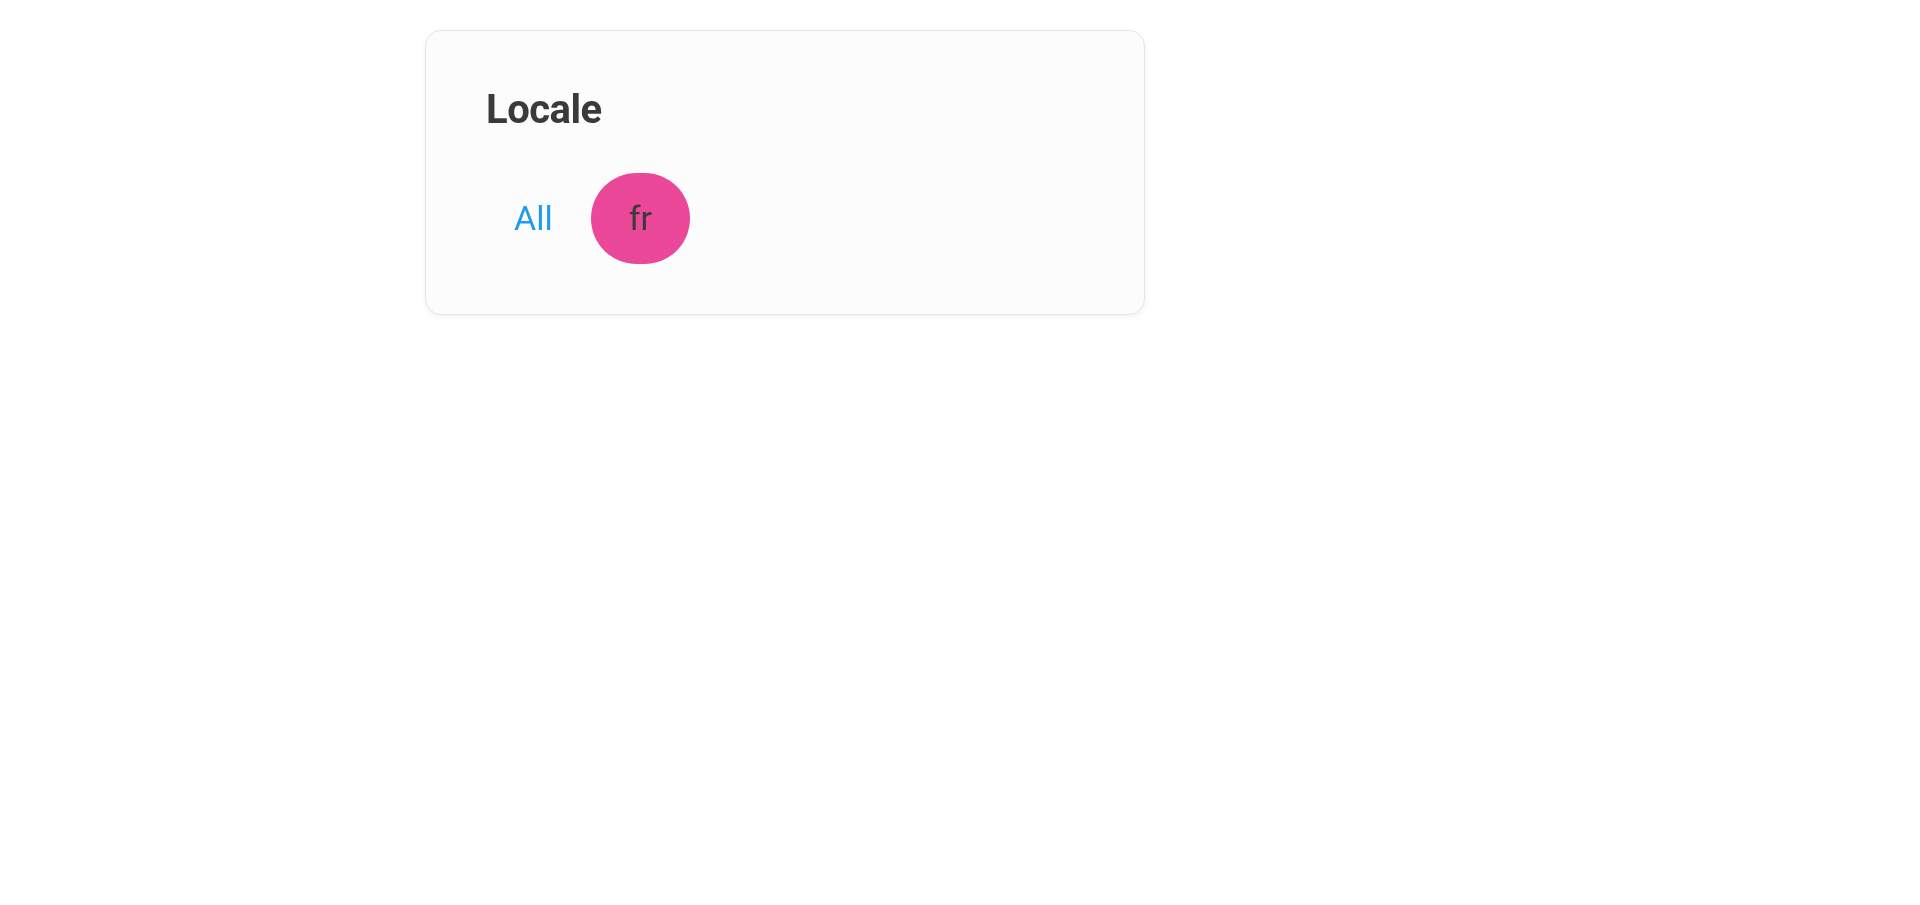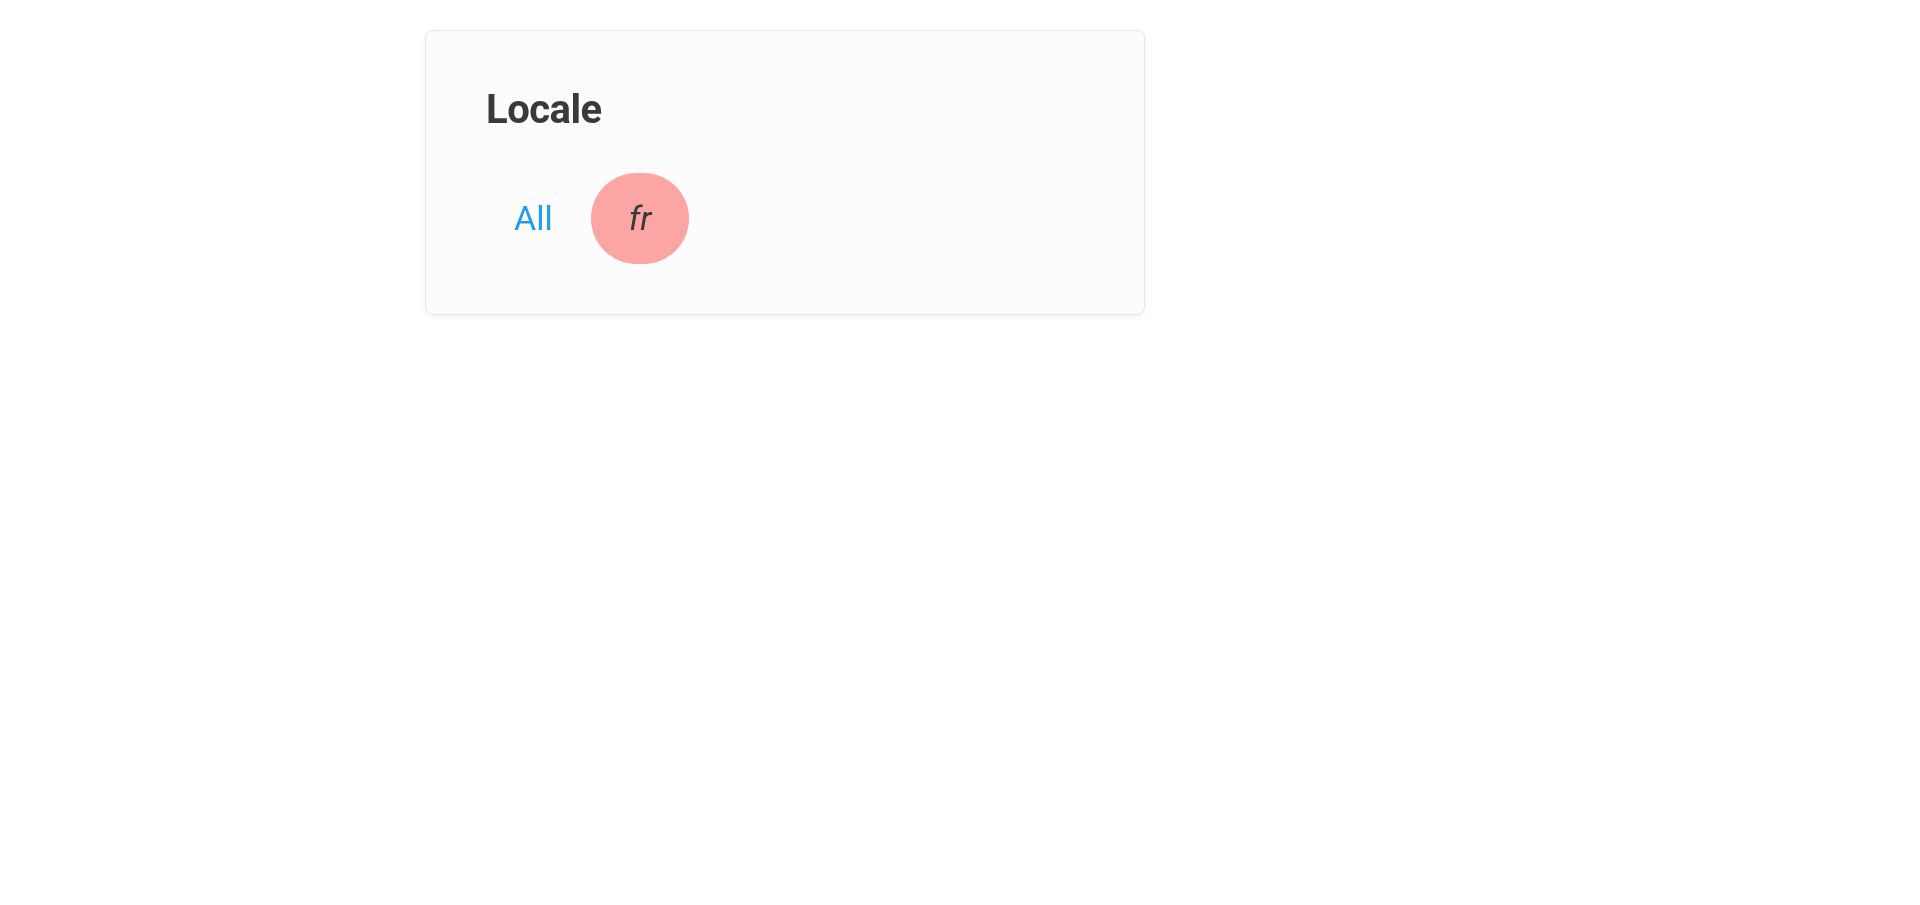--- a/index.html
+++ b/index.html
@@ -15,21 +15,21 @@
       display: flex;
       align-items: flex-start;
       justify-content: flex-start;
       padding-top: 30px;
       padding-left: 425px;
     }
     .panel {
       width: 720px;
       background: #fcfcfc;
       border: 1px solid #e5e5e5;
-      border-radius: 8px;
+      border-radius: 16px;
       box-shadow: 0 2px 6px rgba(0,0,0,0.05);
       padding: 55px 46px 50px 50px;
     }
     .panel-title {
       font-size: 40px;
       font-weight: 700;
       color: #3a3a3a;
       margin-left: 10px;
       margin-bottom: 40px;
       letter-spacing: -0.5px;
@@ -42,23 +42,22 @@
     .item {
       font-size: 34px;
       font-weight: 400;
       padding: 25px 38px;
       border-radius: 48px;
       cursor: pointer;
       color: #1f9bf0;
       line-height: 1.2;
     }
     .item.selected {
-      background: #fca5a5;
+      background: #ec4899;
       color: #3a3a3a;
-      font-style: italic;
     }
   </style>
 </head>
 <body>
 
 <div class="panel">
   <h2 class="panel-title">Locale</h2>
   <div class="items">
     <div class="item">All</div>
     <div class="item selected">fr</div>

